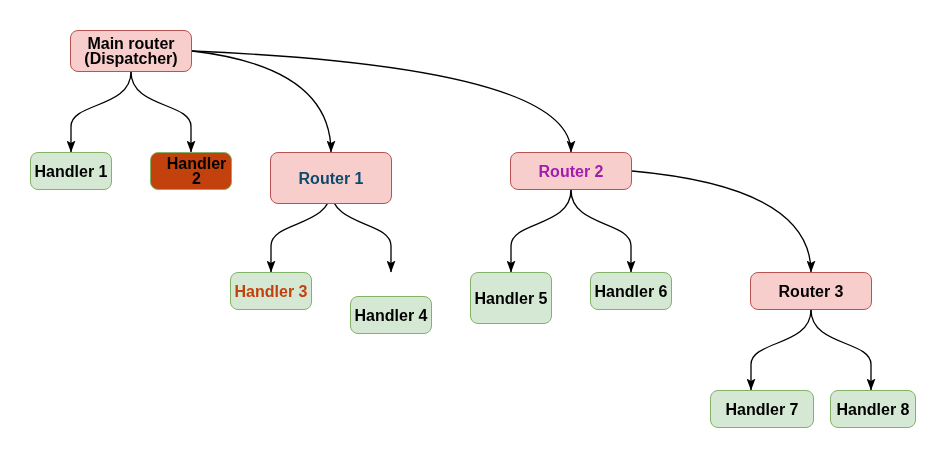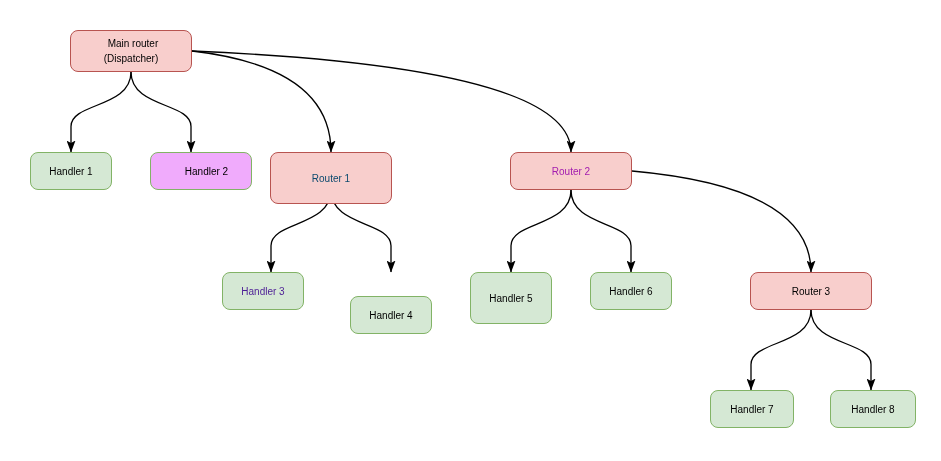--- a/index.html
+++ b/index.html
@@ -25,26 +25,27 @@
   .edge-layer path.edge {
     fill: none;
     stroke-width: 1.3px;
   }
   .node {
     position: absolute;
     box-sizing: border-box;
     display: flex;
     align-items: center;
     justify-content: center;
-    text-align: right;
-    font-size: 10px;
+    text-align: center;
+    font-size: 16px;
     line-height: 15px;
     color: #000000;
     white-space: pre-line;
     cursor: default;
+    font-weight: bold;
   }
   .node.router {
     border-radius: 8px;
   }
   .node.handler {
     border-radius: 8px;
   }
 </style>
 </head>
 <body>
@@ -67,24 +68,24 @@
         <path d="M 571 190 C 571 226.9 631 221.16 631 245.76 L 631 272" class="edge" stroke="#000000" marker-end="url(#arrow)"></path>
         <path d="M 632 171 Q 811 187 811 272" class="edge" stroke="#000000" marker-end="url(#arrow)"></path>
         <path d="M 811 310 C 811 346 751 340.4 751 364.4 L 751 390" class="edge" stroke="#000000" marker-end="url(#arrow)"></path>
         <path d="M 811 310 C 811 346 871 340.4 871 364.4 L 871 390" class="edge" stroke="#000000" marker-end="url(#arrow)"></path>
       </g>
   </svg>
   <div id="nodes">
       <div class="node router" style="left: 70px; top: 30px; width: 122px; height: 42px; background: rgb(248, 206, 204); border: 1.3px solid rgb(184, 84, 80); color: rgb(0, 0, 0);"><span>Main router
 (Dispatcher)</span></div>
       <div class="node handler" style="left: 30px; top: 152px; width: 82px; height: 38px; background: rgb(213, 232, 212); border: 1.3px solid rgb(130, 179, 102); color: rgb(0, 0, 0);"><span>Handler 1</span></div>
-      <div class="node handler" style="left: 150px; top: 152px; width: 102px; height: 38px; background: #f0abfc; border: 1.3px solid rgb(130, 179, 102); color: rgb(0, 0, 0); padding-left: 11px;"><span>Handler 2</span></div>
+      <div class="node handler" style="left: 150px; top: 152px; width: 82px; height: 38px; background: #c2410c; border: 1.3px solid rgb(130, 179, 102); color: rgb(0, 0, 0); padding-left: 11px;"><span>Handler 2</span></div>
       <div class="node router" style="left: 270px; top: 152px; width: 122px; height: 52px; background: rgb(248, 206, 204); border: 1.3px solid rgb(184, 84, 80); color: #0c4a6e;"><span>Router 1</span></div>
       <div class="node router" style="left: 510px; top: 152px; width: 122px; height: 38px; background: rgb(248, 206, 204); border: 1.3px solid rgb(184, 84, 80); color: #a21caf;"><span>Router 2</span></div>
-      <div class="node handler" style="left: 222px; top: 272px; width: 82px; height: 38px; background: rgb(213, 232, 212); border: 1.3px solid rgb(130, 179, 102); color: #4c1d95;"><span>Handler 3</span></div>
+      <div class="node handler" style="left: 230px; top: 272px; width: 82px; height: 38px; background: rgb(213, 232, 212); border: 1.3px solid rgb(130, 179, 102); color: #c2410c;"><span>Handler 3</span></div>
       <div class="node handler" style="left: 350px; top: 272px; width: 82px; height: 38px; background: rgb(213, 232, 212); border: 1.3px solid rgb(130, 179, 102); color: rgb(0, 0, 0); margin-top: 24px;"><span>Handler 4</span></div>
       <div class="node handler" style="left: 470px; top: 272px; width: 82px; height: 52px; background: rgb(213, 232, 212); border: 1.3px solid rgb(130, 179, 102); color: rgb(0, 0, 0);"><span>Handler 5</span></div>
       <div class="node handler" style="left: 590px; top: 272px; width: 82px; height: 38px; background: rgb(213, 232, 212); border: 1.3px solid rgb(130, 179, 102); color: rgb(0, 0, 0);"><span>Handler 6</span></div>
       <div class="node router" style="left: 750px; top: 272px; width: 122px; height: 38px; background: rgb(248, 206, 204); border: 1.3px solid rgb(184, 84, 80); color: rgb(0, 0, 0);"><span>Router 3</span></div>
-      <div class="node handler" style="left: 710px; top: 390px; width: 84px; height: 38px; background: rgb(213, 232, 212); border: 1.3px solid rgb(130, 179, 102); color: rgb(0, 0, 0);"><span>Handler 7</span></div>
+      <div class="node handler" style="left: 710px; top: 390px; width: 104px; height: 38px; background: rgb(213, 232, 212); border: 1.3px solid rgb(130, 179, 102); color: rgb(0, 0, 0);"><span>Handler 7</span></div>
       <div class="node handler" style="left: 830px; top: 390px; width: 86px; height: 38px; background: rgb(213, 232, 212); border: 1.3px solid rgb(130, 179, 102); color: rgb(0, 0, 0);"><span>Handler 8</span></div>
     </div>
 </div>
 
 </body></html>

